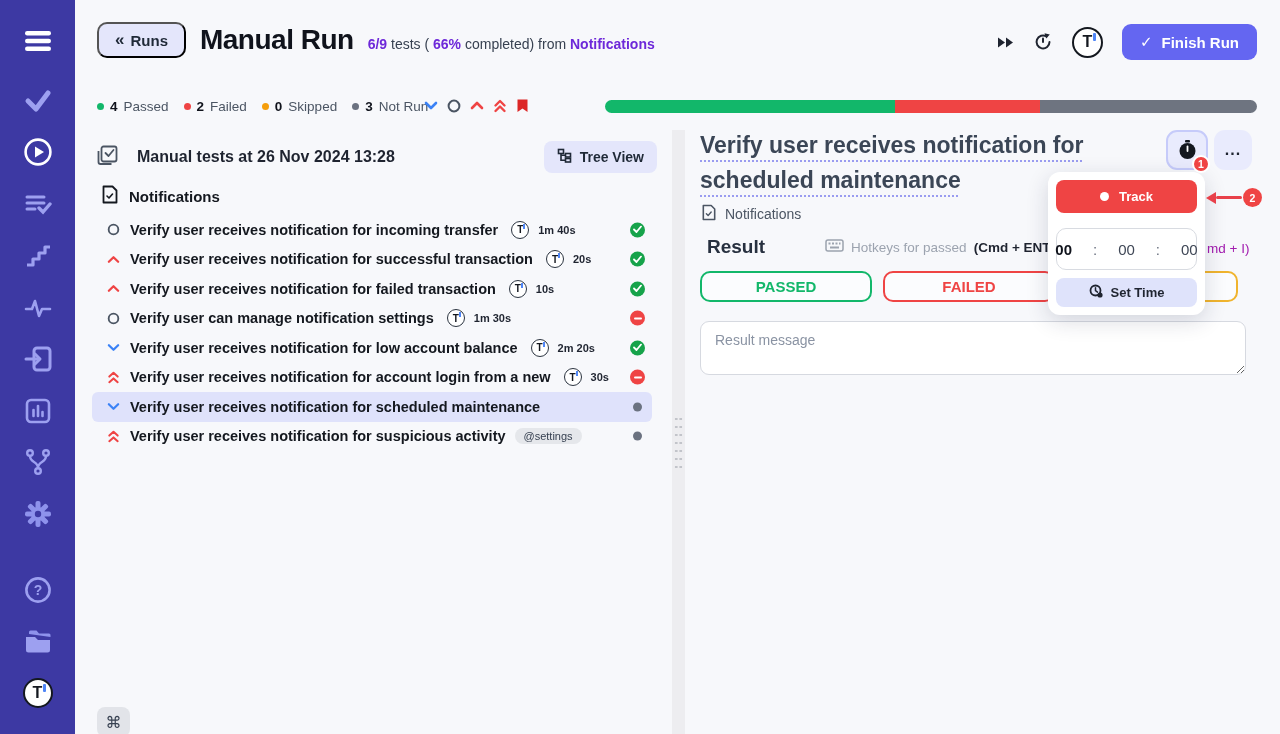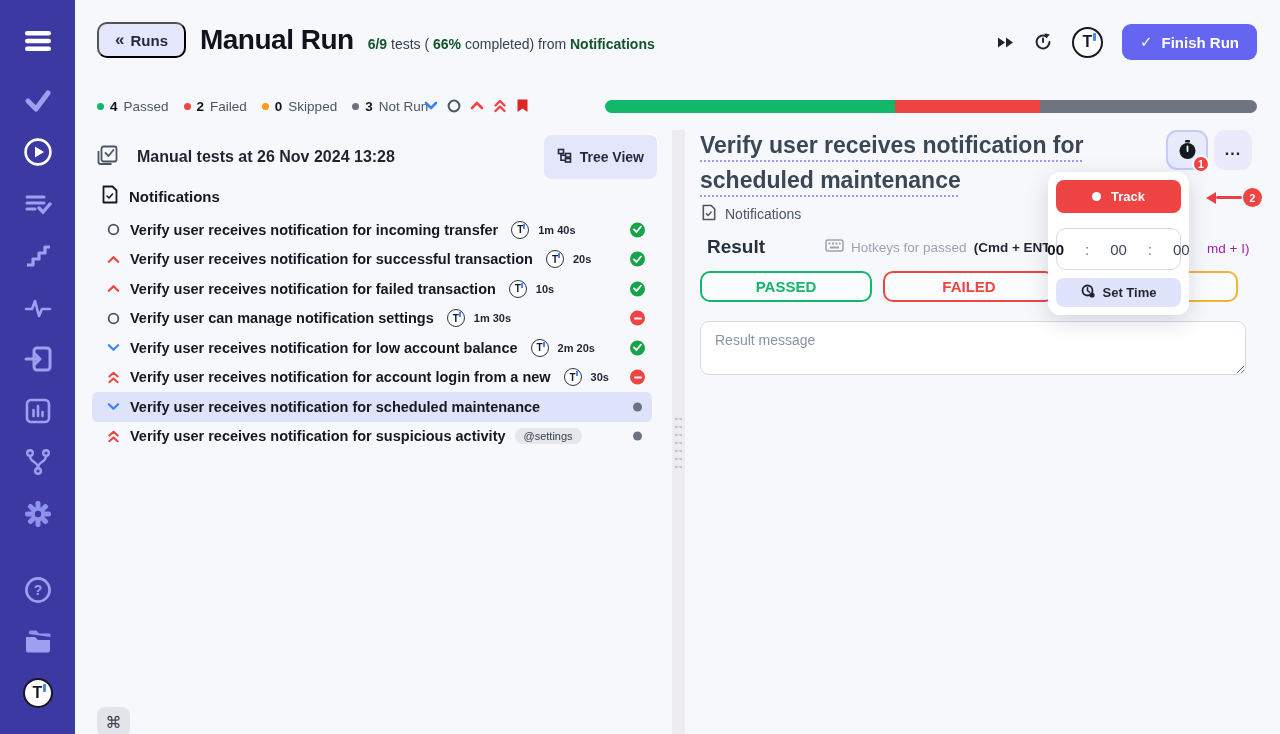--- a/index.html
+++ b/index.html
@@ -10,21 +10,21 @@
   .rail { position:absolute; left:0; top:0; width:75px; height:734px; background:#3d39a3; z-index:5; }
   .rail .ric { position:absolute; left:22px; width:31px; height:31px; display:flex; align-items:center; justify-content:center; cursor:pointer; }
   .rail svg { display:block; }
 
   
   .hdr { position:absolute; left:97px; top:22px; display:flex; align-items:center; gap:14px; z-index:2; }
   .runs-btn { display:flex; align-items:center; gap:8px; background:#e4e6fb; border-radius:10px; height:36px; padding:0 16px; font-size:15px; font-weight:700; color:#1f2937; cursor:pointer; }
   .runs-btn .chev { font-size:17px; letter-spacing:-2px; }
   .h-title { font-size:28px; font-weight:800; color:#10131c; letter-spacing:-.5px; }
   .h-sub { font-size:14px; color:#374151; margin-top:7px; }
-  .h-sub b { font-weight:800; color:#14532d; }
+  .h-sub b { font-weight:800; color:#6d28d9; }
 
   .hdr-right { position:absolute; right:23px; top:24px; display:flex; align-items:center; gap:19px; z-index:2; }
   .icon-plain { background:none; border:none; cursor:pointer; display:flex; align-items:center; }
   .tlogo-big { width:31px; height:31px; border:2.5px solid #14181f; border-radius:50%; background:#fff; display:flex; align-items:center; justify-content:center; font-weight:800; font-size:16px; color:#14181f; position:relative; }
   .tlogo-big i { position:absolute; right:5px; top:4px; width:3px; height:8px; background:#4f86f7; border-radius:1px; font-style:normal; }
   .finish-btn { display:flex; align-items:center; gap:9px; background:#6466f1; color:#fff; border:none; border-radius:9px; height:36px; padding:0 18px; font-size:15px; font-weight:700; cursor:pointer; font-family:inherit; }
 
   
   .stats { position:absolute; left:97px; top:99px; display:flex; align-items:center; gap:15px; font-size:13.5px; }
   .stat { display:flex; align-items:center; gap:6px; }
@@ -33,21 +33,21 @@
   .stat span.lb { color:#4b5563; }
   .filters { position:absolute; left:424px; top:98px; display:flex; align-items:center; gap:9px; }
   .filters .f { cursor:pointer; display:flex; align-items:center; }
   .pbar { position:absolute; left:605px; top:100px; width:652px; height:13px; border-radius:7px; overflow:hidden; display:flex; }
   .pbar .seg { height:100%; }
 
   
   .pane-l { position:absolute; left:85px; top:130px; width:580px; bottom:0; }
   .run-head { position:absolute; left:12px; top:10px; right:8px; height:34px; display:flex; align-items:center; gap:19px; }
   .run-head .rh-title { font-size:16px; font-weight:700; color:#1f2430; flex:1; }
-  .treeview-btn { display:flex; align-items:center; gap:8px; background:#e4e6fb; border:none; border-radius:8px; height:44px; padding:0 13px; font-size:14px; font-weight:700; color:#1f2937; cursor:pointer; font-family:inherit; }
+  .treeview-btn { display:flex; align-items:center; gap:8px; background:#e4e6fb; border:none; border-radius:8px; height:32px; padding:0 13px; font-size:14px; font-weight:700; color:#1f2937; cursor:pointer; font-family:inherit; }
   .suite-row { position:absolute; left:17px; top:55px; display:flex; align-items:center; gap:11px; font-size:15px; font-weight:800; color:#14181f; }
   .tests { position:absolute; left:7px; top:85px; right:13px; }
   .trow { position:relative; height:29.5px; display:flex; align-items:center; gap:9px; padding:0 26px 0 14px; border-radius:6px; cursor:pointer; }
   .trow.sel { background:#dfe2fb; }
   .trow .pri { width:15px; display:flex; justify-content:center; }
   .trow .ttl { font-size:14.5px; font-weight:700; color:#14181f; white-space:nowrap; }
   .tlogo { width:18px; height:18px; border:1.6px solid #2b3440; border-radius:50%; background:#fff; display:inline-flex; align-items:center; justify-content:center; font-weight:800; font-size:10px; color:#14181f; position:relative; flex:none; margin-left:4px; }
   .tlogo i { position:absolute; right:3px; top:2px; width:2px; height:5px; background:#4f86f7; font-style:normal; }
   .tdur { font-size:11px; font-weight:800; color:#1f2430; }
   .ttag { background:#e5e7eb; border-radius:10px; font-size:11px; color:#374151; padding:2px 9px; }
@@ -79,21 +79,21 @@
   .hk-frag { position:absolute; left:507px; top:113px; font-size:13.5px; font-weight:400; color:#a21caf; }
   .verdicts { position:absolute; left:0; top:143px; display:flex; gap:11px; }
   .vbtn { width:172px; height:31px; border-radius:10px; background:#fbfcfe; font-size:15px; font-weight:800; cursor:pointer; font-family:inherit; }
   .v-pass { border:2px solid #12b76a; color:#12b76a; }
   .v-fail { border:2px solid #ef4444; color:#ef4444; }
   .v-skip { border:2px solid #f0b42e; color:#f0b42e; }
   .d-msg { position:absolute; left:0; top:193px; width:546px; height:54px; border:1.5px solid #d6d9e0; border-radius:9px; background:#fff; resize:both; font-family:inherit; font-size:14px; padding:10px 14px; color:#1f2937; }
   .d-msg::placeholder { color:#8a93a3; }
 
   
-  .popup { position:absolute; left:1048px; top:172px; width:141px; background:#fff; border-radius:12px; box-shadow:0 6px 22px rgba(25,30,60,.16); padding:8px; z-index:20; }
+  .popup { position:absolute; left:1048px; top:172px; width:157px; background:#fff; border-radius:12px; box-shadow:0 6px 22px rgba(25,30,60,.16); padding:8px; z-index:20; }
   .track-btn { width:100%; height:33px; background:#ef4444; border:none; border-radius:8px; color:#fff; font-size:13px; font-weight:800; display:flex; align-items:center; justify-content:center; gap:10px; cursor:pointer; font-family:inherit; }
   .track-btn .rec { width:9px; height:9px; border-radius:50%; background:#fff; }
   .timebox { margin-top:15px; height:42px; border:1.5px solid #d8dbe1; border-radius:10px; display:flex; align-items:center; justify-content:center; gap:21px; font-size:15px; }
   .timebox .tv { cursor:text; }
   .timebox .h { font-weight:800; color:#10131c; }
   .timebox .mns { color:#3f4756; }
   .timebox .cl { color:#6b7280; }
   .settime-btn { margin-top:8px; width:100%; height:29px; background:#dfe3fb; border:none; border-radius:8px; font-size:13px; font-weight:800; color:#1f2430; display:flex; align-items:center; justify-content:center; gap:8px; cursor:pointer; font-family:inherit; }
 
   .arrow2 { position:absolute; left:1206px; top:188px; z-index:30; display:flex; align-items:center; }

